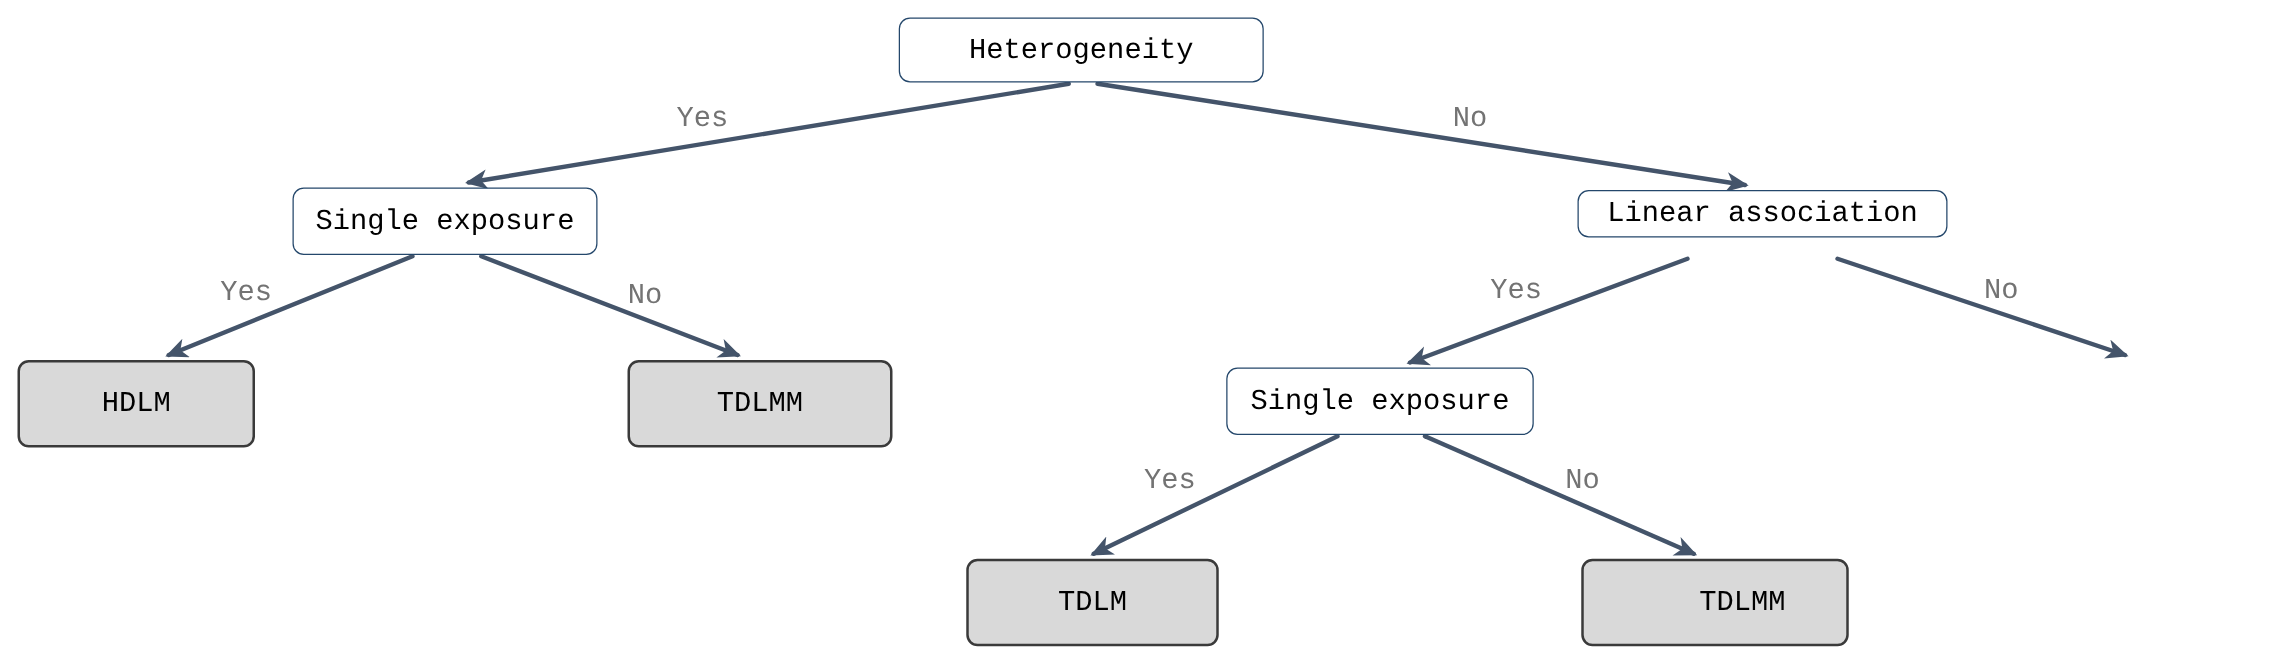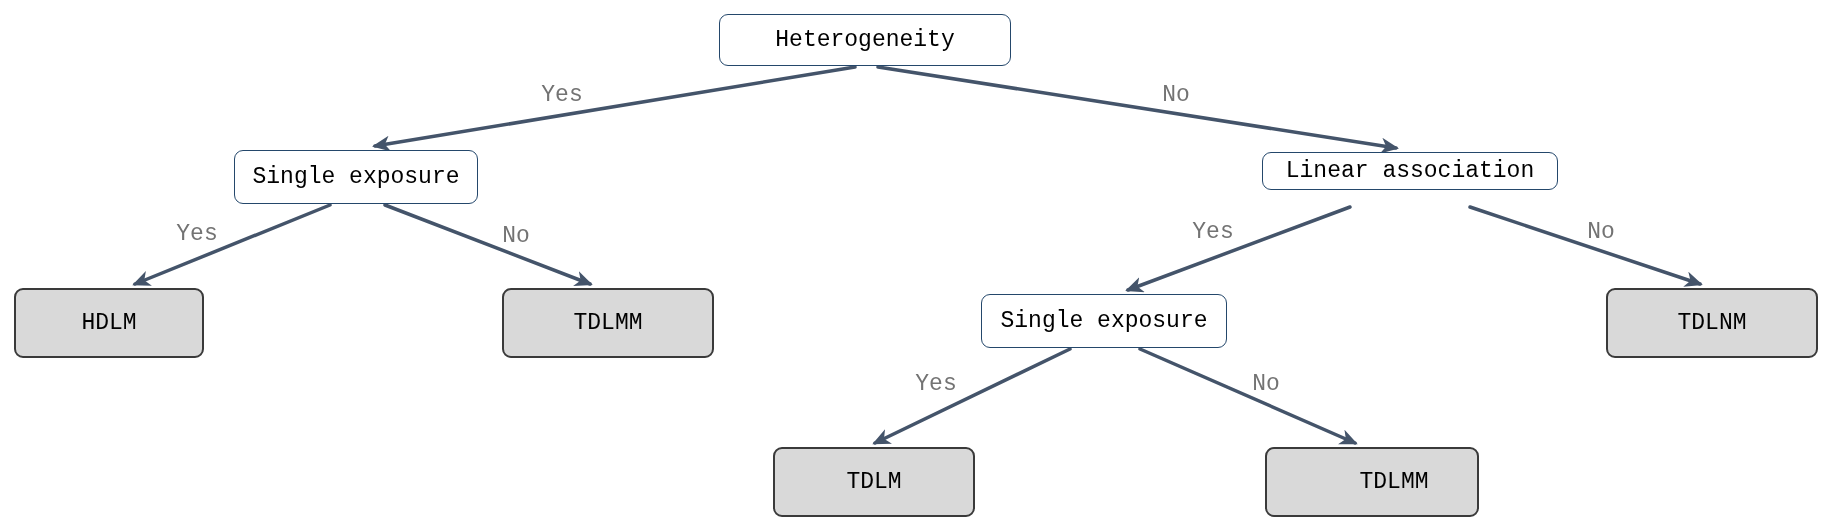--- a/index.html
+++ b/index.html
@@ -83,21 +83,20 @@
   <div class="node decision" style="left:234px; top:150px; width:244px; height:54px;">Single exposure</div>
 
   <div class="node decision" style="left:1262px; top:152px; width:296px; height:38px;">Linear association</div>
 
   <div class="node decision" style="left:981px; top:294px; width:246px; height:54px;">Single exposure</div>
 
   <div class="node model" style="left:14px; top:288px; width:190px; height:70px;">HDLM</div>
 
   <div class="node model" style="left:502px; top:288px; width:212px; height:70px;">TDLMM</div>
 
-  <div class="node model" style="left:1606px; top:288px; width:212px; height:70px;">TDLNM</div>
 
   <div class="node model" style="left:757px; top:447px; width:202px; height:70px;margin-left:16px;">TDLM</div>
 
   <div class="node model" style="left:1265px; top:447px; width:214px; height:70px;padding-left:44px;">TDLMM</div>
 
   <div class="edge-label" style="left:562px; top:95px;">Yes</div>
 
   <div class="edge-label" style="left:1176px; top:95px;">No</div>
 
   <div class="edge-label" style="left:197px; top:234px;">Yes</div>

